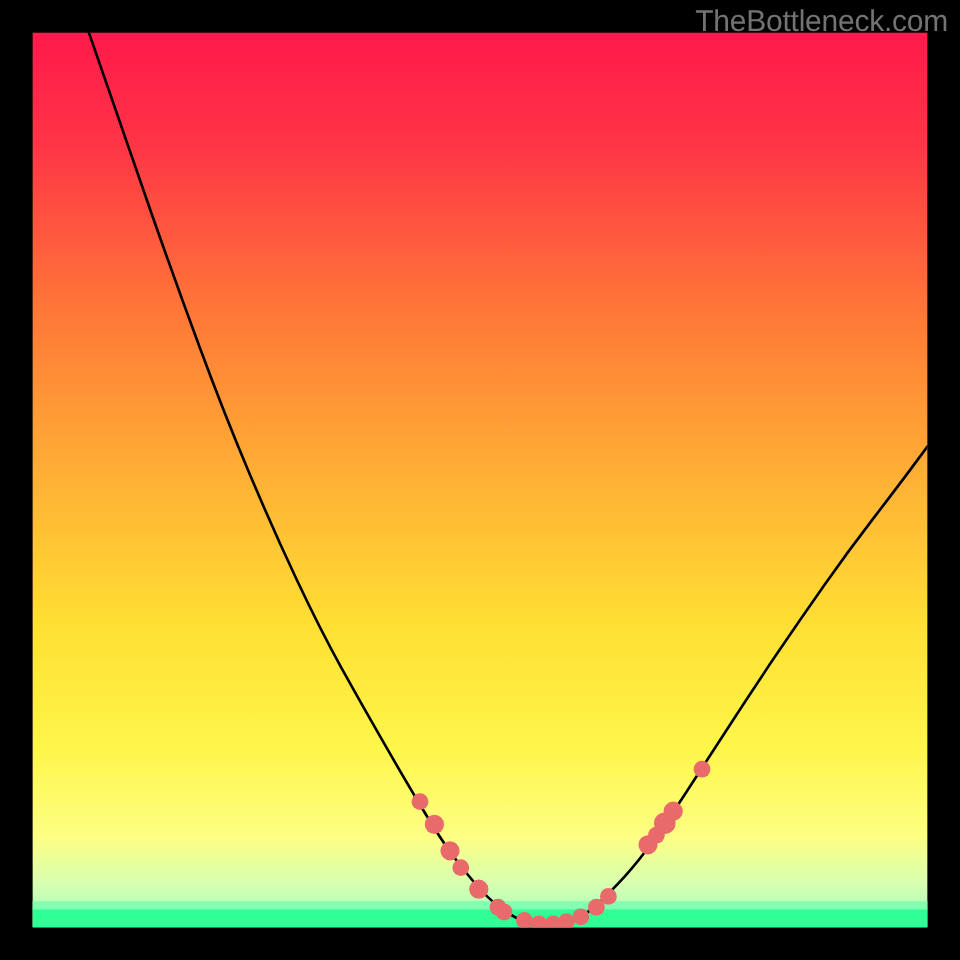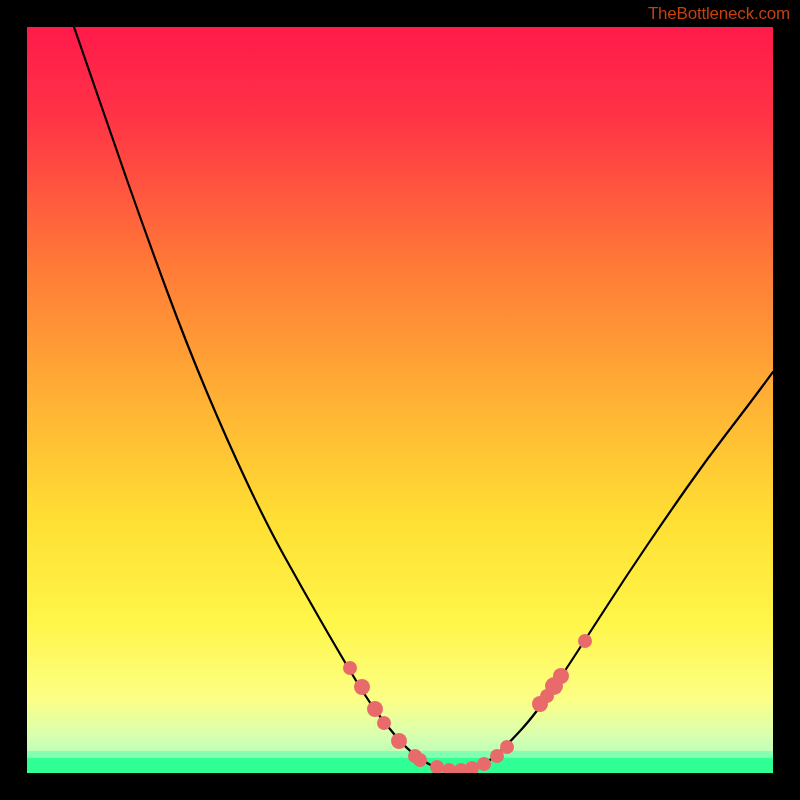--- a/index.html
+++ b/index.html
@@ -15,22 +15,22 @@
     left: 27px;
     top: 27px;
     width: 746px;
     height: 746px;
   }
   .watermark {
     position: absolute;
     top: 4px;
     right: 10px;
     font-family: Arial, Helvetica, sans-serif;
-    font-size: 17px;
-    color: #c2410c;
+    font-size: 25px;
+    color: #737373;
     font-weight: 500;
     letter-spacing: -0.2px;
   }
   svg {
     display: block;
   }
 </style>
 </head>
 <body>
 

